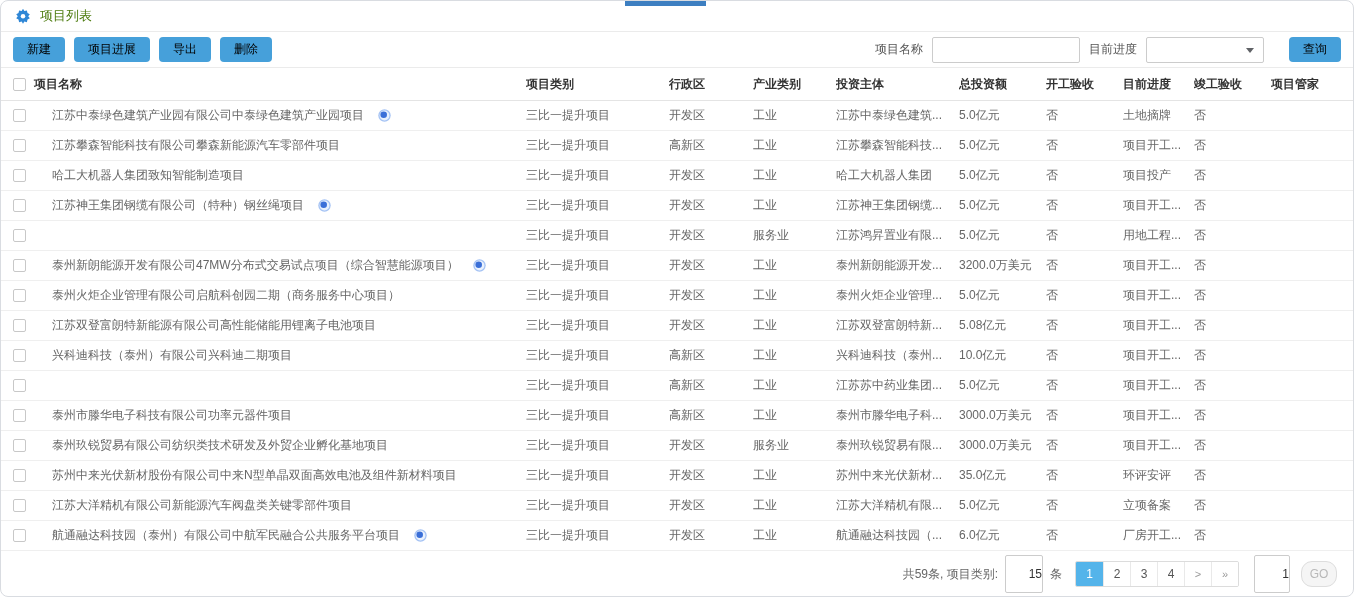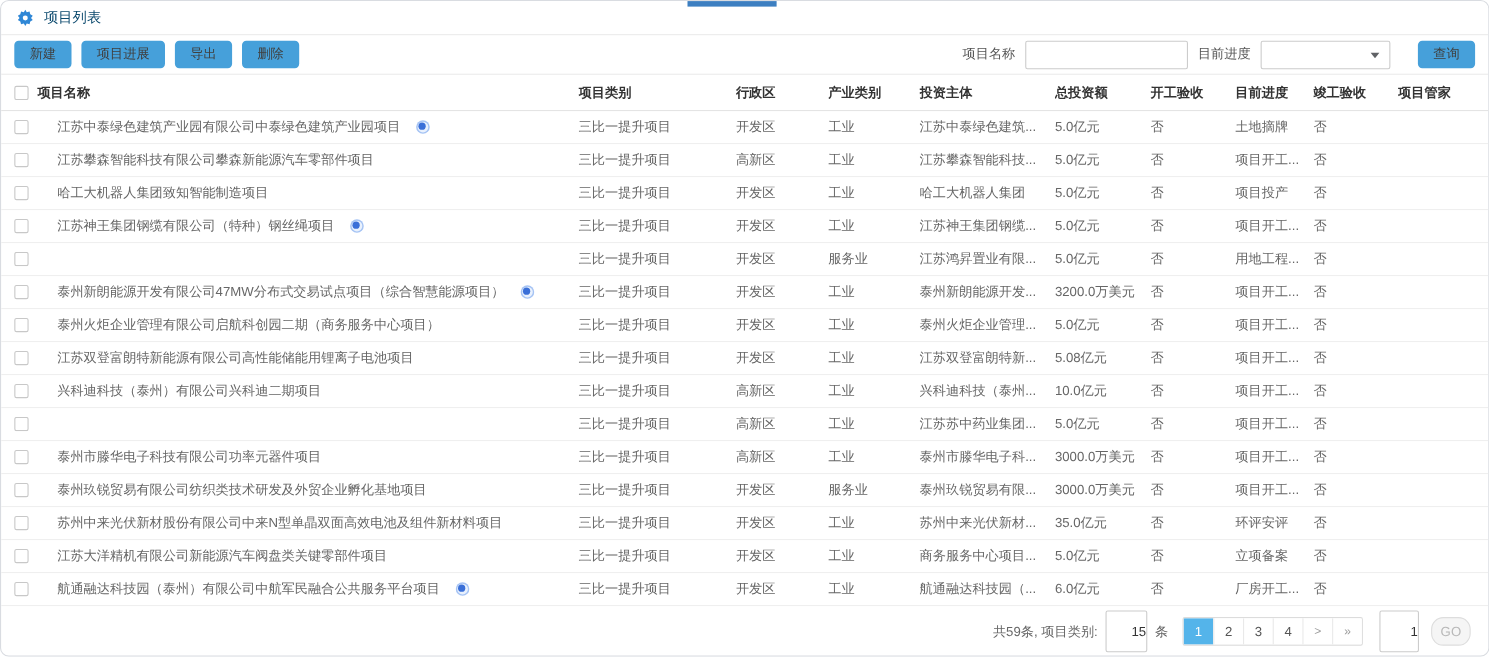--- a/index.html
+++ b/index.html
@@ -18,28 +18,28 @@
   .accent-bar {
     position: absolute; top: 0; left: 624px;
     width: 81px; height: 5px; background: #3d7fc1;
   }
   
   .titlebar {
     height: 31px; display: flex; align-items: center;
     padding: 0 14px; gap: 9px; border-bottom: 1px solid #ebebeb;
   }
   .titlebar .gear { width: 16px; height: 16px; flex: none; display: block; }
-  .page-title { font-size: 13px; color: #0c4a6e; }
+  .page-title { font-size: 13px; color: #4d7c0f; }
   
   .toolbar {
     height: 36px; display: flex; align-items: center;
     padding: 0 12px; border-bottom: 1px solid #ebebeb;
   }
   .btn {
-    background: #46a0da; color: #404040; font-size: 12px;
+    background: #46a0da; color: #000000; font-size: 12px;
     height: 25px; padding: 0 14px; border: none; border-radius: 4px;
     margin-right: 9px; cursor: pointer;
     font-family: inherit;
   }
   .toolbar-right {
     margin-left: auto; display: flex; align-items: center;
     gap: 9px; font-size: 12px; color: #555;
   }
   .text-input {
     height: 26px; width: 148px; border: 1px solid #ccc; border-radius: 2px;
@@ -392,21 +392,21 @@
 
     <div class="row grid-cols">
       <div class="cell-name">
         <span class="checkbox"></span>
         <span class="name-text">江苏大洋精机有限公司新能源汽车阀盘类关键零部件项目</span>
 
       </div>
       <span class="cell">三比一提升项目</span>
       <span class="cell">开发区</span>
       <span class="cell">工业</span>
-      <span class="cell">商务服务中心项目...</span>
+      <span class="cell">江苏大洋精机有限...</span>
       <span class="cell">5.0亿元</span>
       <span class="cell">否</span>
       <span class="cell">立项备案</span>
       <span class="cell">否</span>
       <span class="cell"></span>
     </div>
 
     <div class="row grid-cols">
       <div class="cell-name">
         <span class="checkbox"></span>

